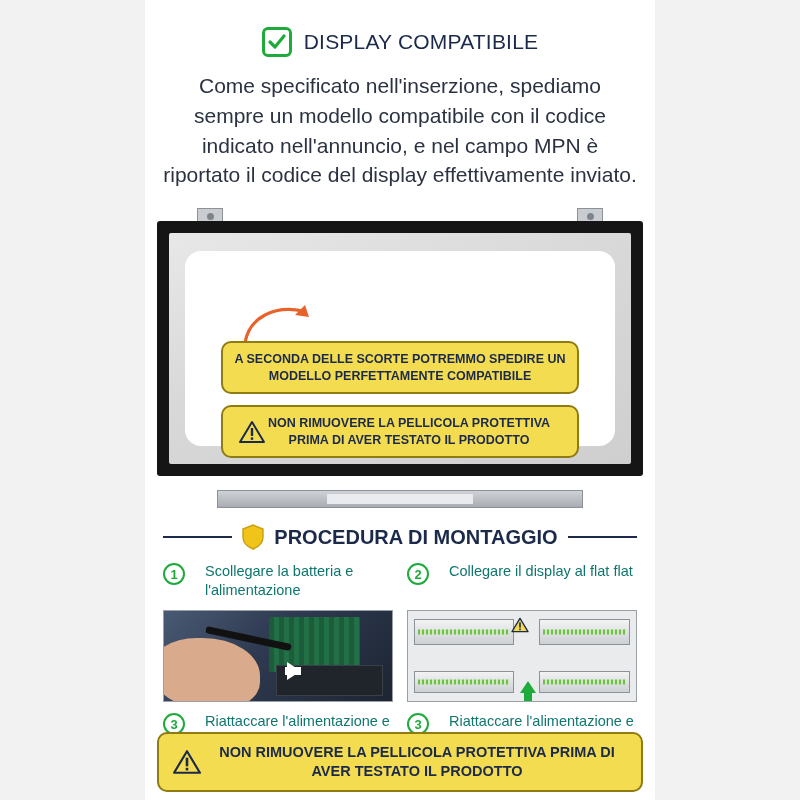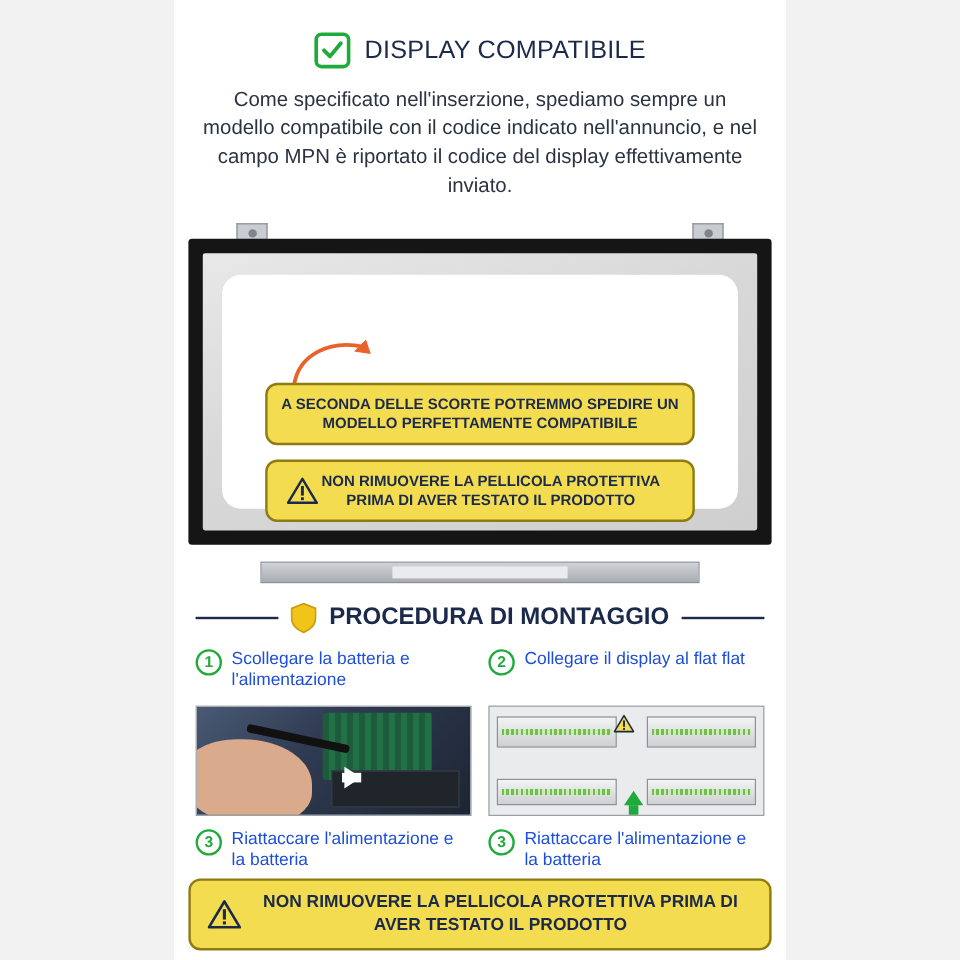--- a/index.html
+++ b/index.html
@@ -59,21 +59,21 @@
   .check-badge svg { display:block; }
   .header-title {
     font-size: 21px;
     font-weight: normal;
     color: #1b2a4a;
     letter-spacing: .2px;
   }
   .intro {
     margin: 14px 18px 0 18px;
     text-align: center;
-    font-size: 17px;
+    font-size: 21px;
     line-height: 1.42;
     color: #2b3242;
   }
 
   
   .display-wrap {
     position: relative;
     margin: 18px 12px 0 12px;
     height: 300px;
   }
@@ -206,22 +206,23 @@
     font-size: 13px;
     display: flex;
     align-items: center;
     justify-content: center;
     flex: none;
     margin-top: 1px;
     box-sizing: border-box;
   }
   .step-text {
     font-size: 14.5px;
-    color: #1d4ed8;
+    color: #0f766e;
     line-height: 1.3;
+    margin-left: 12px;
   }
   .photos {
     display: grid;
     grid-template-columns: 1fr 1fr;
     column-gap: 14px;
     margin: 4px 18px 0 18px;
   }
   .photo {
     height: 92px;
     border: 1px solid #9aa0a8;

